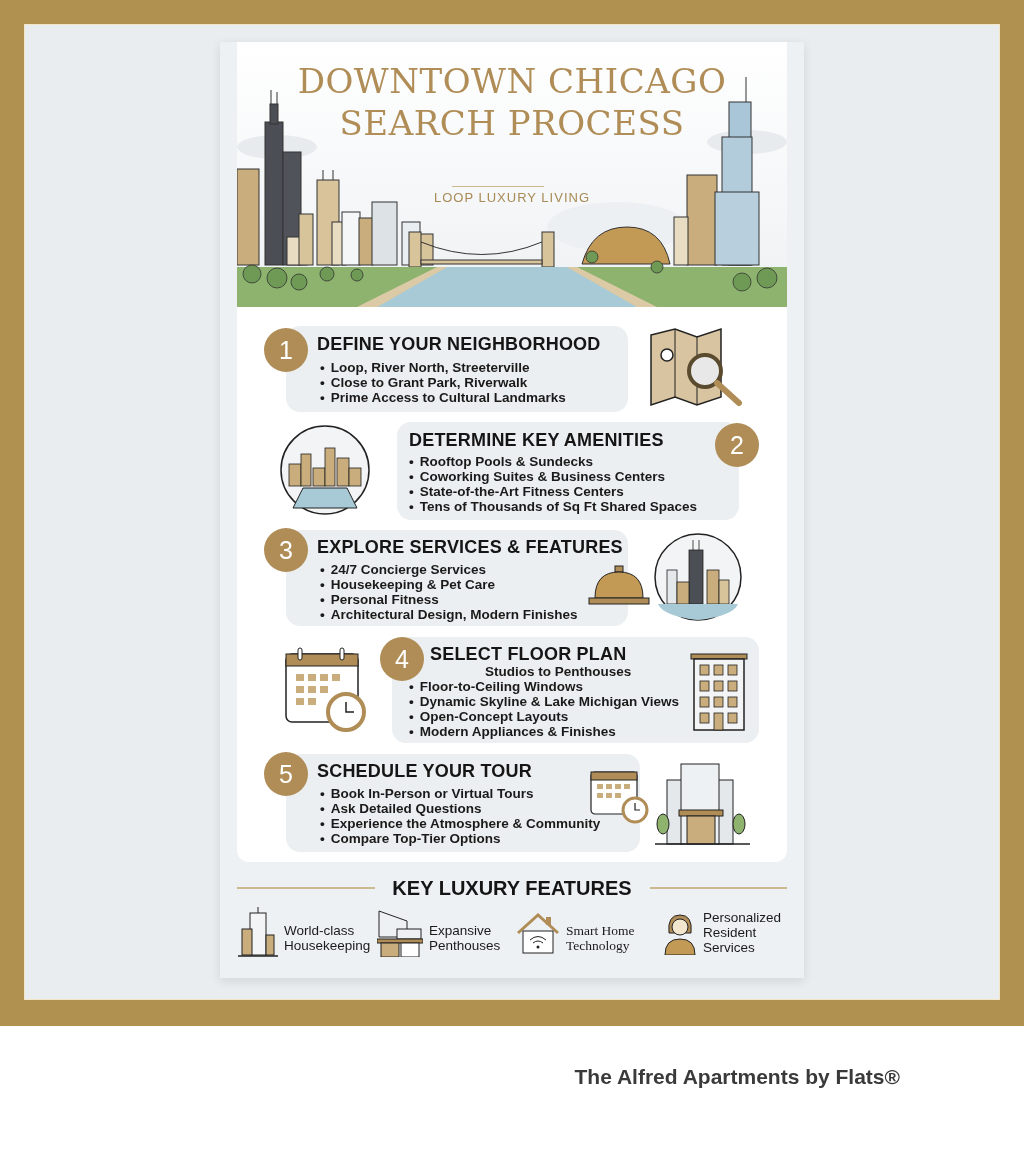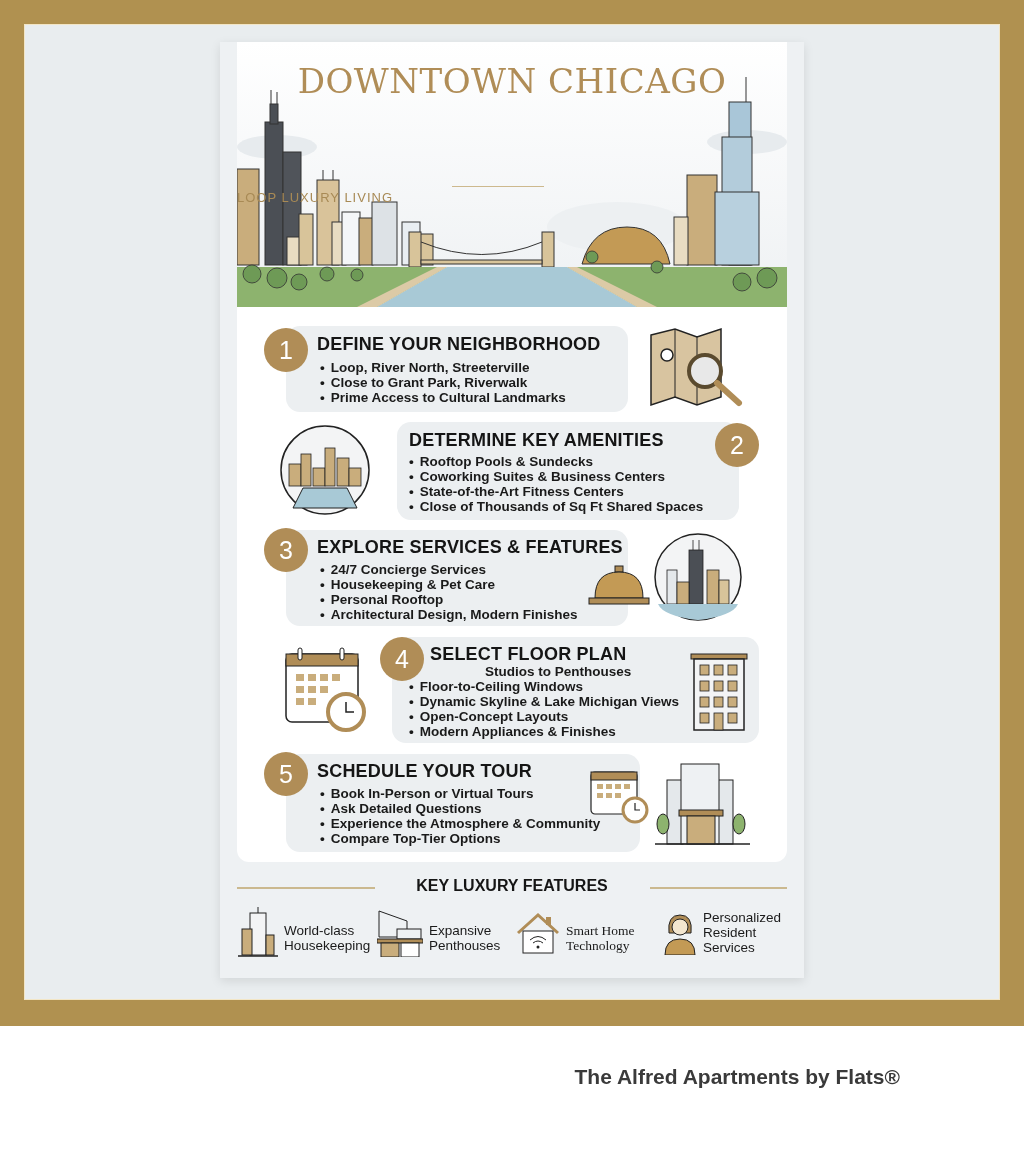--- a/index.html
+++ b/index.html
@@ -11,35 +11,35 @@
 
   .poster { position: absolute; left: 220px; top: 42px; width: 584px; height: 936px; background: #eef1f3; box-shadow: 0 3px 10px rgba(0,0,0,0.10); padding-left: 32px; }
   .panel { position: absolute; left: 17px; top: 0; width: 550px; height: 820px; background: #ffffff; border-radius: 0 0 12px 12px; overflow: hidden; }
 
   .hero { position: absolute; left: 0; top: 0; width: 550px; height: 265px; }
   .hero svg { position: absolute; left: 0; top: 0; }
   .title { position: absolute; left: 0; width: 550px; top: 18px; text-align: center; color: #b08d57;
            font-family: "DejaVu Serif", "Liberation Serif", serif; font-size: 34px; line-height: 42px; letter-spacing: 0.5px; }
   .title div { white-space: nowrap; }
   .subdivider { position: absolute; left: 215px; top: 144px; width: 92px; height: 1px; background: #cdb98e; }
-  .subtitle { position: absolute; left: 0; width: 550px; top: 148px; text-align: left; color: #a88a55; font-size: 13px; letter-spacing: 1px; }
+  .subtitle { position: absolute; left: 0; width: 550px; top: 148px; text-align: center; color: #a88a55; font-size: 13px; letter-spacing: 1px; }
 
   .step { position: absolute; }
   .pill { position: absolute; background: #eceff1; border-radius: 14px; }
   .num { position: absolute; width: 44px; height: 44px; border-radius: 50%; background: #b08d57; color: #fff;
          font-size: 25px; text-align: center; line-height: 44px; font-family: "Liberation Sans", sans-serif; }
   .step-title { position: absolute; font-size: 18px; font-weight: bold; color: #151515; white-space: nowrap; letter-spacing: 0.2px; }
   .bullets { position: absolute; list-style: none; font-size: 13.5px; line-height: 15px; color: #1a1a1a; font-weight: bold; }
   .bullets li { white-space: nowrap; }
   .bullets li::before { content: "\2022"; margin-right: 6px; }
   .step-sub { position: absolute; font-size: 13.5px; font-weight: bold; color: #1a1a1a; white-space: nowrap; }
   .icon { position: absolute; }
 
   .kf-line { position: absolute; top: 887px; height: 2px; background: #cbb98f; }
-  .kf-title { position: absolute; left: 237px; width: 550px; top: 877px; text-align: center; font-size: 16px; font-weight: bold; color: #151515; }
+  .kf-title { position: absolute; left: 237px; width: 550px; top: 877px; text-align: center; font-size: 20px; font-weight: bold; color: #151515; }
   .kf-item { position: absolute; top: 905px; height: 60px; }
   .kf-label { position: absolute; font-size: 13.5px; line-height: 15px; color: #1a1a1a; }
 
   .brand { position: absolute; right: 124px; top: 1065px; text-align: right; }
   .brand-name { font-size: 21px; font-weight: bold; color: #3a3a3a; white-space: nowrap; }
   .brand-url { font-size: 18px; color: #777; white-space: nowrap; }
 </style>
 </head>
 <body>
 
@@ -113,20 +113,21 @@
           <circle cx="90" cy="232" r="7"></circle>
             <circle cx="120" cy="233" r="6"></circle>
           <circle cx="355" cy="215" r="6"></circle>
             <circle cx="420" cy="225" r="6"></circle>
           <circle cx="505" cy="240" r="9"></circle>
             <circle cx="530" cy="236" r="10"></circle>
         </g>
       </svg>
       <div class="title">
         <div>DOWNTOWN CHICAGO</div>
+        <div>SEARCH PROCESS</div>
       </div>
       <div class="subdivider"></div>
       <div class="subtitle">LOOP LUXURY LIVING</div>
     </div>
 
     <div class="step" style="left:0;top:0;">
       <div class="pill" style="left:49px;top:284px;width:342px;height:86px;"></div>
       <div class="num" style="left:27px;top:286px;">1</div>
       <div class="step-title" style="left:80px;top:292px;">DEFINE YOUR NEIGHBORHOOD</div>
       <ul class="bullets" style="left:83px;top:318px;">
@@ -145,21 +146,21 @@
     </div>
 
     <div class="step" style="left:0;top:0;">
       <div class="pill" style="left:160px;top:380px;width:342px;height:98px;"></div>
       <div class="num" style="left:478px;top:381px;">2</div>
       <div class="step-title" style="left:172px;top:388px;">DETERMINE KEY AMENITIES</div>
       <ul class="bullets" style="left:172px;top:412px;">
         <li>Rooftop Pools &amp; Sundecks</li>
         <li>Coworking Suites &amp; Business Centers</li>
         <li>State-of-the-Art Fitness Centers</li>
-        <li>Close of Thousands of Sq Ft Shared Spaces</li>
+        <li>Tens of Thousands of Sq Ft Shared Spaces</li>
       </ul>
       <svg class="icon" style="left:42px;top:382px;" width="92" height="92" viewBox="0 0 92 92">
         <circle cx="46" cy="46" r="44" fill="#f3f4f5" stroke="#222" stroke-width="1.5"></circle>
         <g fill="#c9ad7c" stroke="#222" stroke-width="0.8">
           <rect x="10" y="40" width="12" height="22"></rect>
             <rect x="22" y="30" width="10" height="32"></rect>
             <rect x="34" y="44" width="12" height="18"></rect>
           <rect x="46" y="24" width="10" height="38"></rect>
             <rect x="58" y="34" width="12" height="28"></rect>
             <rect x="70" y="44" width="12" height="18"></rect>
@@ -168,21 +169,21 @@
       </svg>
     </div>
 
     <div class="step" style="left:0;top:0;">
       <div class="pill" style="left:49px;top:488px;width:342px;height:96px;"></div>
       <div class="num" style="left:27px;top:486px;">3</div>
       <div class="step-title" style="left:80px;top:495px;">EXPLORE SERVICES &amp; FEATURES</div>
       <ul class="bullets" style="left:83px;top:520px;">
         <li>24/7 Concierge Services</li>
         <li>Housekeeping &amp; Pet Care</li>
-        <li>Personal Rooftop</li>
+        <li>Personal Fitness</li>
         <li>Architectural Design, Modern Finishes</li>
       </ul>
       <svg class="icon" style="left:350px;top:522px;" width="64" height="46" viewBox="0 0 64 46">
         <rect x="28" y="2" width="8" height="6" fill="#b08d57" stroke="#222"></rect>
         <path d="M8 34 Q8 8 32 8 Q56 8 56 34 Z" fill="#c39a55" stroke="#222"></path>
         <rect x="2" y="34" width="60" height="6" fill="#b08d57" stroke="#222"></rect>
       </svg>
       <svg class="icon" style="left:416px;top:490px;" width="90" height="90" viewBox="0 0 90 90">
         <circle cx="45" cy="45" r="43" fill="#f3f4f5" stroke="#222" stroke-width="1.5"></circle>
         <g stroke="#222" stroke-width="0.8">

